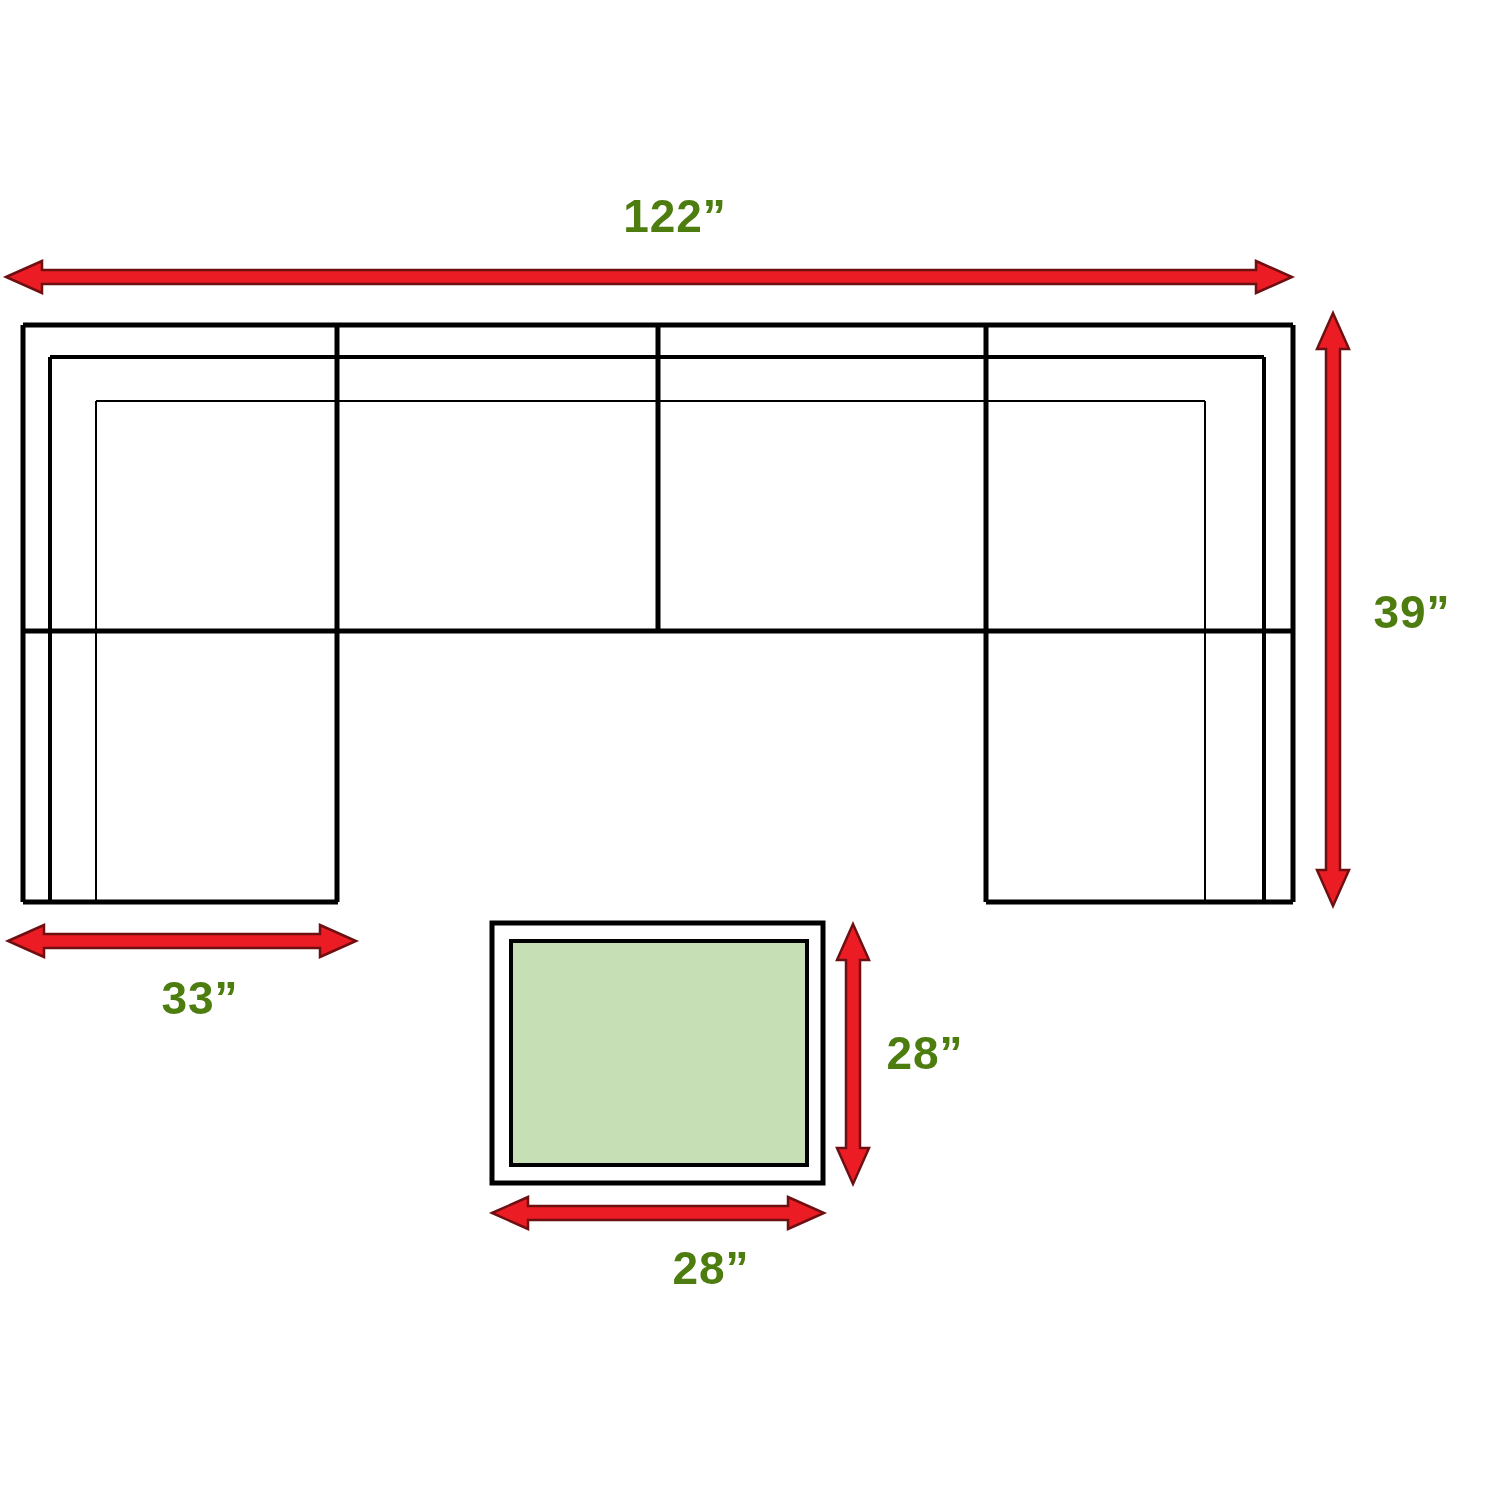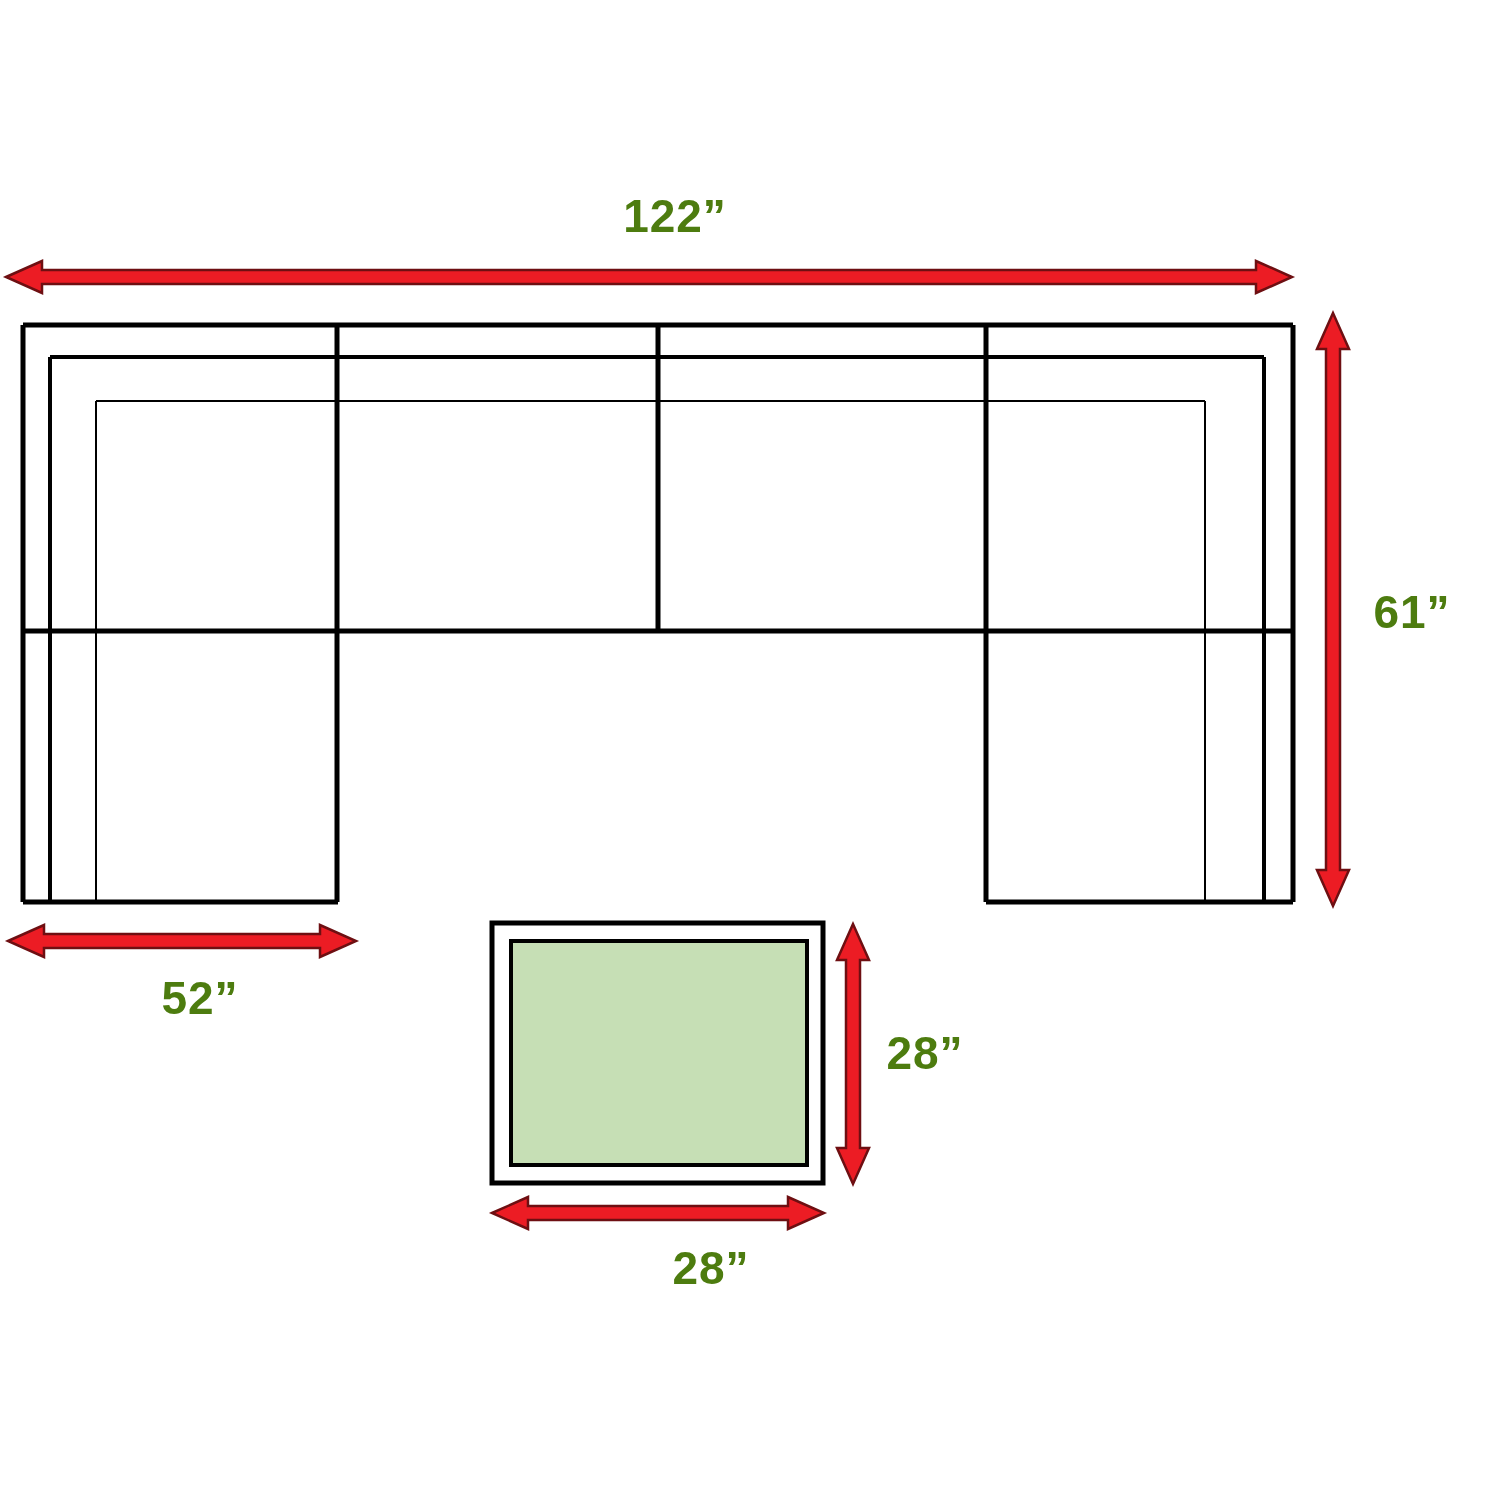--- a/index.html
+++ b/index.html
@@ -55,21 +55,21 @@
       <polygon class="arrow" points="6,277 42,261 42,270 1256,270 1256,261 1292,277 1256,293 1256,284 42,284 42,293"></polygon>
       <polygon class="arrow" points="1333,313 1317,349 1326,349 1326,870 1317,870 1333,906 1349,870 1340,870 1340,349 1349,349"></polygon>
       <polygon class="arrow" points="8,941 44,925 44,934 320,934 320,925 356,941 320,957 320,948 44,948 44,957"></polygon>
       <polygon class="arrow" points="853,924 837,960 846,960 846,1148 837,1148 853,1184 869,1148 860,1148 860,960 869,960"></polygon>
       <polygon class="arrow" points="492,1213 528,1197 528,1206 788,1206 788,1197 824,1213 788,1229 788,1220 528,1220 528,1229"></polygon>
     </g>
   </svg>
 
   <div class="dim-label" style="left:675px;top:216px;">122”</div>
 
-  <div class="dim-label" style="left:1412px;top:612px;">61”</div>
+  <div class="dim-label" style="left:1412px;top:612px;">39”</div>
 
-  <div class="dim-label" style="left:200px;top:998px;">52”</div>
+  <div class="dim-label" style="left:200px;top:998px;">33”</div>
 
   <div class="dim-label" style="left:925px;top:1053px;">28”</div>
 
   <div class="dim-label" style="left:711px;top:1268px;">28”</div>
 
 </div>
 
 </body></html>

